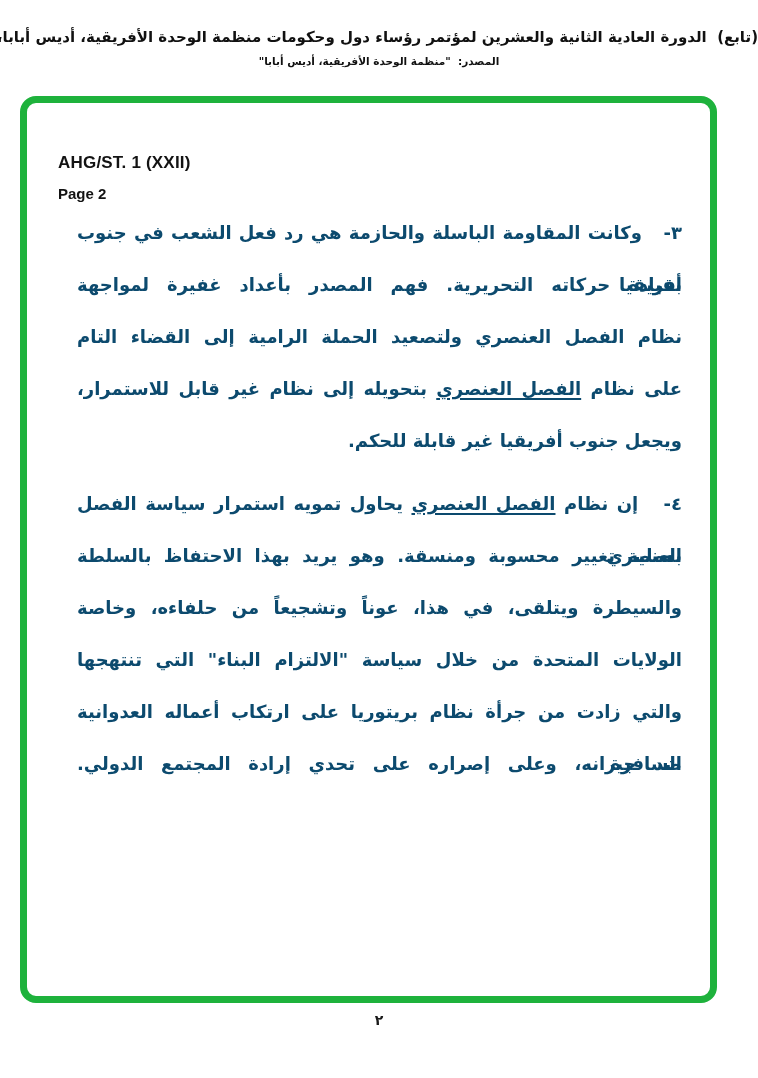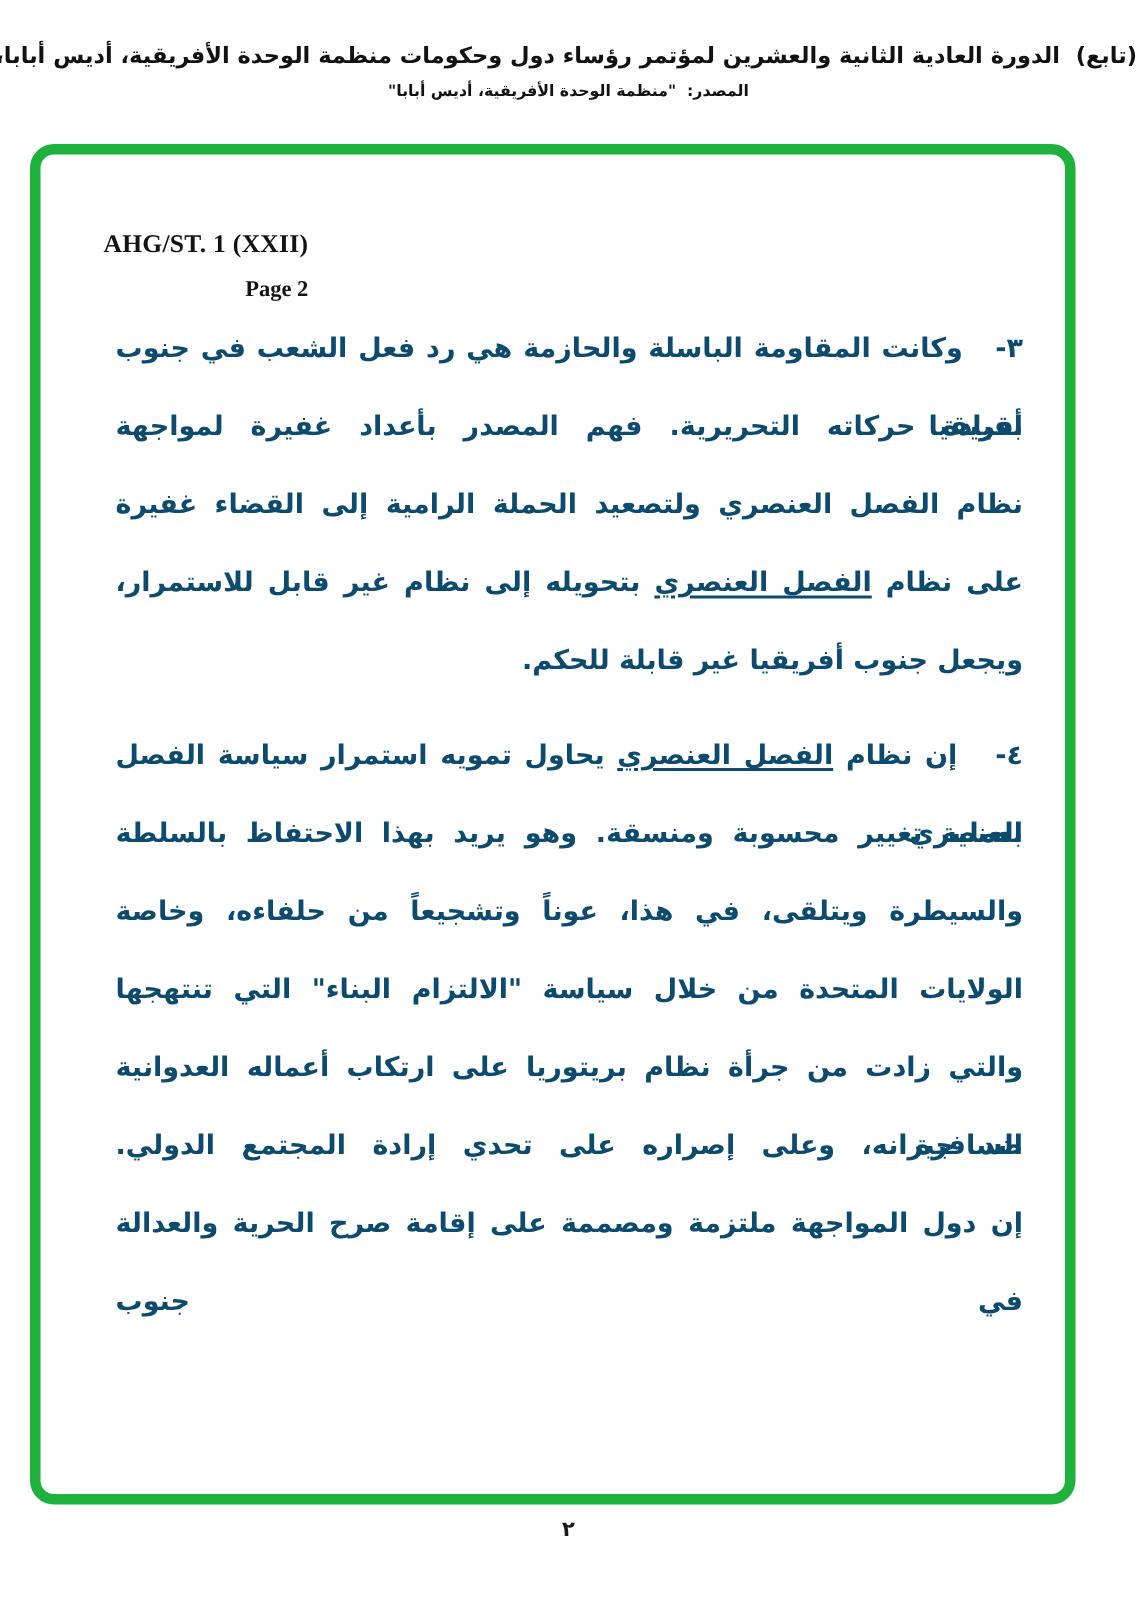--- a/index.html
+++ b/index.html
@@ -29,23 +29,23 @@
   
   .green-box {
     position: absolute; left: 20px; top: 96px;
     width: 697px; height: 907px;
     border: 7px solid #1eb23c;
     border-radius: 16px;
     background: #ffffff;
   }
 
   .doc-ref {
-    position: absolute; left: 42px; top: 50px;
-    font-family: Liberation Serif, serif;
-    font-weight: bold; color: #131313; text-align: right;
+    position: absolute; left: 31px; top: 50px;
+    font-family: Liberation Sans, sans-serif;
+    font-weight: bold; color: #131313;
   }
   .doc-ref .code { font-size: 17px; letter-spacing: 0.2px; }
   .doc-ref .pageline { font-size: 15px; margin-top: 12px; }
 
   .body-text {
     position: absolute; top: 104px; left: 50px; right: 28px;
     direction: rtl;
     font-size: 18px; font-weight: bold;
     color: #0c4a6e;
   }
@@ -82,31 +82,30 @@
   <div class="green-box">
     <div class="doc-ref">
       <div class="code">AHG/ST. 1 (XXII)</div>
       <div class="pageline">Page 2</div>
     </div>
 
     <div class="body-text">
         <div class="para">
           <div class="line"><span>٣-&nbsp;&nbsp; وكانت المقاومة الباسلة والحازمة هي رد فعل الشعب في جنوب أفريقيا</span></div>
           <div class="line"><span>بقيادة حركاته التحريرية. فهم المصدر بأعداد غفيرة لمواجهة</span></div>
-          <div class="line"><span>نظام الفصل العنصري ولتصعيد الحملة الرامية إلى القضاء غفيرة</span></div>
+          <div class="line"><span>نظام الفصل العنصري ولتصعيد الحملة الرامية إلى القضاء التام</span></div>
           <div class="line"><span>على نظام </span><span class="u">الفصل العنصري</span><span> بتحويله إلى نظام غير قابل للاستمرار،</span></div>
           <div class="line end"><span>ويجعل جنوب أفريقيا غير قابلة للحكم.</span></div>
         </div>
         <div class="para">
           <div class="line"><span>٤-&nbsp;&nbsp; إن نظام </span><span class="u">الفصل العنصري</span><span> يحاول تمويه استمرار سياسة الفصل العنصري</span></div>
           <div class="line"><span>بعملية تغيير محسوبة ومنسقة. وهو يريد بهذا الاحتفاظ بالسلطة</span></div>
           <div class="line"><span>والسيطرة ويتلقى، في هذا، عوناً وتشجيعاً من حلفاءه، وخاصة</span></div>
           <div class="line"><span>الولايات المتحدة من خلال سياسة "الالتزام البناء" التي تنتهجها</span></div>
           <div class="line"><span>والتي زادت من جرأة نظام بريتوريا على ارتكاب أعماله العدوانية السافرة</span></div>
           <div class="line"><span>ضد جيرانه، وعلى إصراره على تحدي إرادة المجتمع الدولي.</span></div>
-          <div class="line"><span>إن دول المواجهة ملتزمة ومصممة على إقامة صرح الحرية والعدالة في جنوب</span></div>
         </div>
       </div>
   </div>
 
   <div class="page-number">٢</div>
 
 </div>
 
 </body></html>

